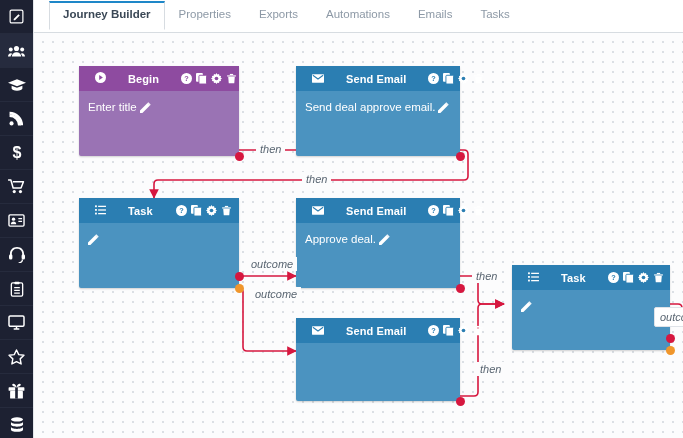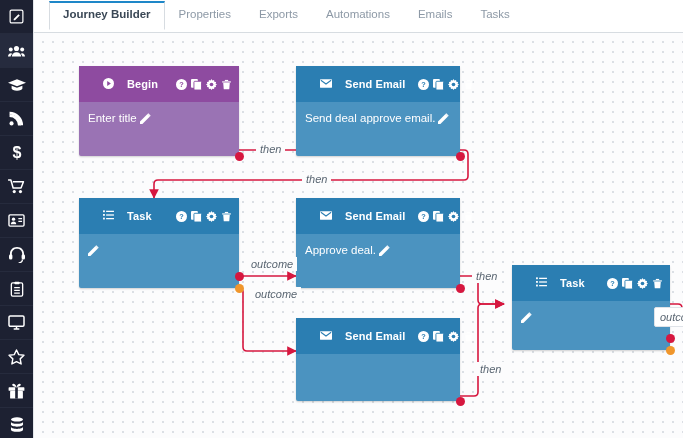--- a/index.html
+++ b/index.html
@@ -87,27 +87,27 @@
 
   
   .node {
     position: absolute;
     border-radius: 2px;
     box-shadow: 0 1px 2px rgba(0,0,0,0.18);
     overflow: visible;
     z-index: 3;
   }
   .node .nhead {
-    height: 36px;
+    height: 25px;
     display: flex; align-items: center;
-    padding: 0 7px 0 24px;
+    padding: 0 7px 0 16px;
     color: #ffffff;
     font-size: 11px;
     font-weight: bold;
-    gap: 13px;
+    gap: 22px;
   }
   .node .nhead .ttl { flex: 0 0 auto; letter-spacing: .1px; }
   .node .nacts { margin-left: auto; display: flex; align-items: center; gap: 4px; }
   .node .nacts span { display:flex; align-items:center; cursor: pointer; }
   .node .nbody {
     padding: 10px 9px;
     font-size: 11.5px;
     color: #ffffff;
     display: flex; align-items: flex-start; gap: 3px;
   }

